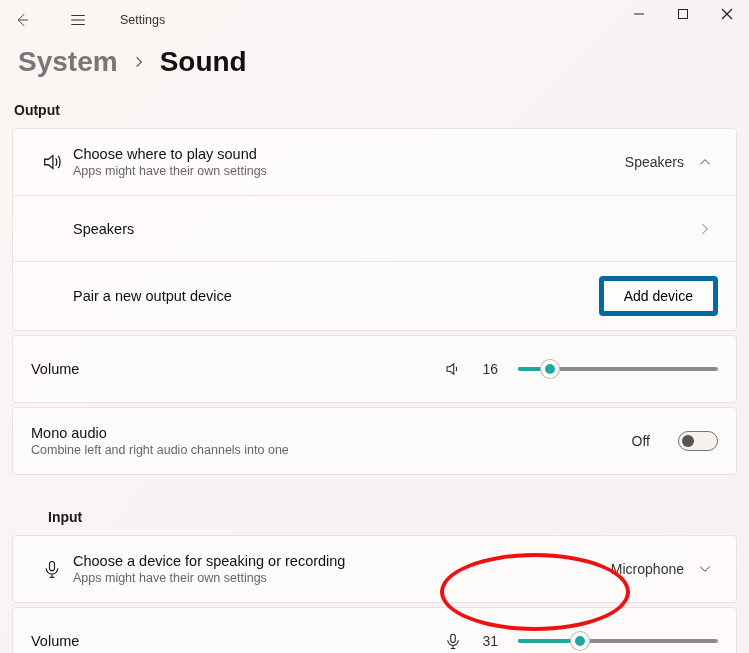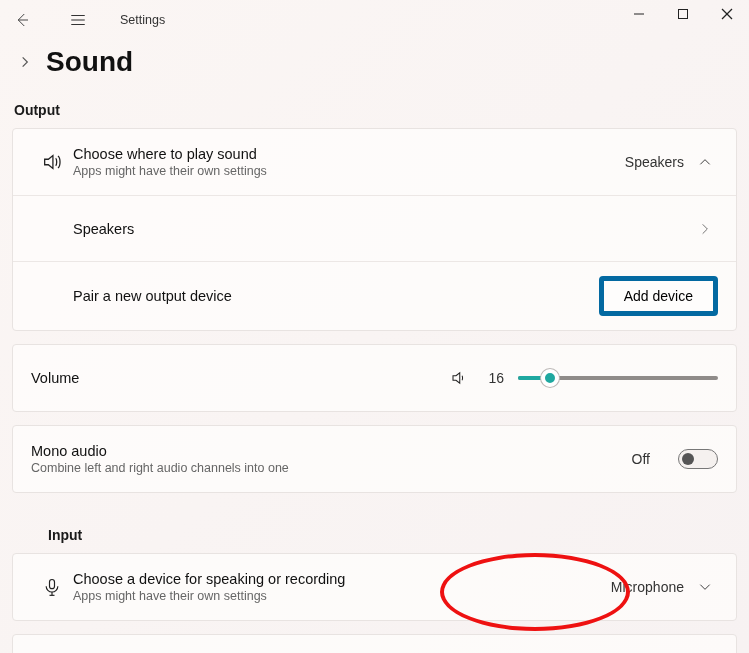--- a/index.html
+++ b/index.html
@@ -34,21 +34,21 @@
   .crumbs .cur { font-size:28px; font-weight:600; color:#111; }
 
   .section-label { font-size:14px; font-weight:600; padding: 12px 20px 10px 14px; }
 
   .card {
     margin: 0 12px 4px 12px;
     border:1px solid #e8e3e1;
     border-radius:4px;
     background: rgba(255,253,252,0.7);
   }
-  .card + .card { margin-top:13px; }
+  .card + .card { margin-top:4px; }
 
   .row {
     display:flex;
     align-items:center;
     padding: 14px 18px;
     min-height: 66px;
   }
   .row + .row { border-top:1px solid #ece7e5; }
 
   .row .lead-icon { width:42px; display:flex; align-items:center; justify-content:center; color:#333; flex-shrink:0;}
@@ -62,21 +62,21 @@
   .btn {
     background:#fefdfc;
     border:5px solid #0369a1;
     border-radius:4px;
     padding:7px 20px;
     font-size:14px;
     cursor:pointer;
   }
 
   
-  .slider-wrap { display:flex; align-items:center; gap:14px; }
+  .slider-wrap { display:flex; align-items:center; gap:20px; }
   .slider-num { font-size:14px; color:#333; width:22px; text-align:right;}
   .slider { position:relative; width:200px; height:20px; }
   .track { position:absolute; left:0; right:0; top:50%; height:4px; background:#8f8b89; border-radius:2px; transform:translateY(-50%);}
   .fill { position:absolute; left:0; top:50%; height:4px; background:#1fa8a0; border-radius:2px; transform:translateY(-50%);}
   .thumb { position:absolute; top:50%; width:18px; height:18px; border-radius:50%; background:#1fa8a0; border:4px solid #fff; box-shadow:0 0 0 1px #bdb9b7; transform:translate(-50%,-50%);}
 
   
   .toggle-wrap { display:flex; align-items:center; gap:28px;}
   .toggle-label { font-size:14px;}
   .toggle { width:40px; height:20px; border-radius:10px; border:1px solid #777; background:#f5f1ef; position:relative; cursor:pointer;}
@@ -124,20 +124,21 @@
     <svg width="18" height="18" viewBox="0 0 24 24">
         <line x1="3" y1="6" x2="21" y2="6" stroke="#333" stroke-width="1.4"></line>
         <line x1="3" y1="12" x2="21" y2="12" stroke="#333" stroke-width="1.4"></line>
         <line x1="3" y1="18" x2="21" y2="18" stroke="#333" stroke-width="1.4"></line>
       </svg>
   </div>
   <div class="title">Settings</div>
 </div>
 
 <div class="crumbs">
+  <span class="sys">System</span>
   <span class="chev">
     <svg width="14" height="14" viewBox="0 0 24 24">
         <path d="M8 4 L16 12 L8 20" stroke="#555" stroke-width="2" fill="none"></path>
       </svg>
   </span>
   <span class="cur">Sound</span>
 </div>
 
 <div class="section-label">Output</div>
 

